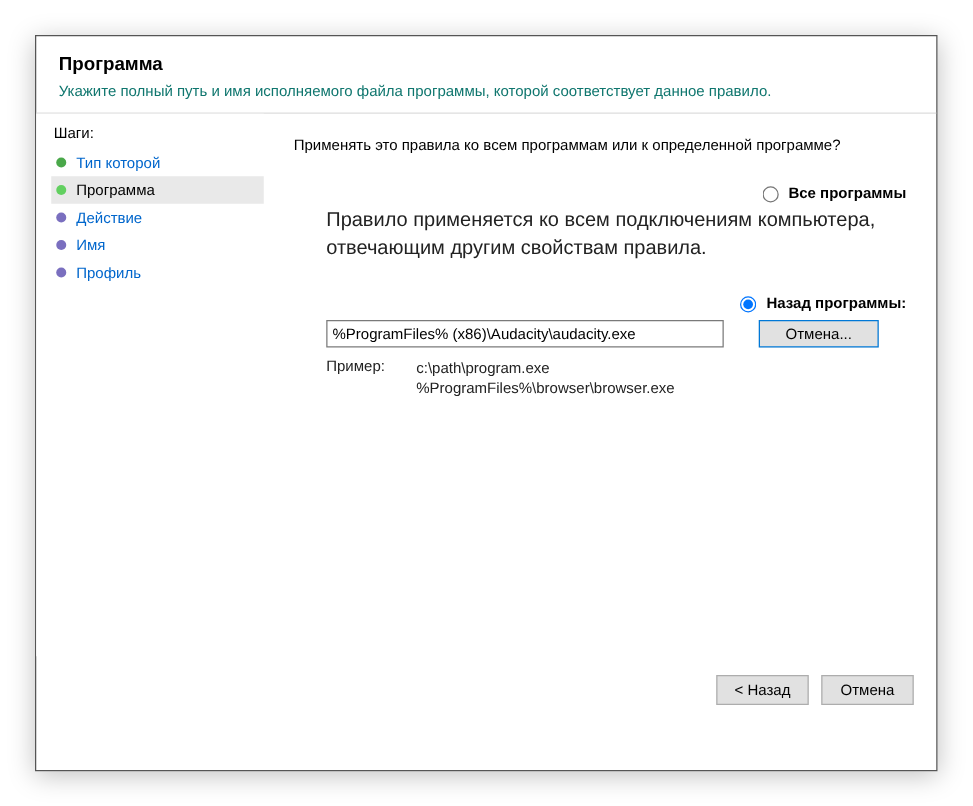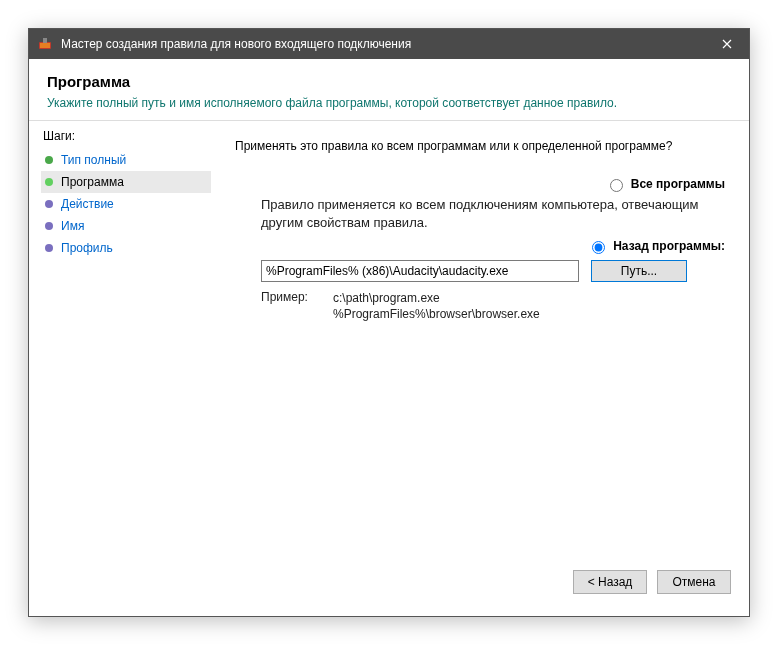--- a/index.html
+++ b/index.html
@@ -110,29 +110,29 @@
   }
   .radio-row input[type=radio] {
     margin: 2px 8px 0 0;
     width: 13px; height: 13px;
   }
   .radio-row label {
     font-weight: bold;
     font-size: 12px;
   }
   .radio-desc {
-    margin: 2px 0 8px 24px;
+    margin: 2px 0 26px 24px;
     color: #222;
-    font-size: 13px;
+    font-size: 16px;
     line-height: 1.35;
   }
   .path-row {
     margin: 6px 0 0 24px;
     display: flex;
-    gap: 12px;
+    gap: 28px;
     align-items: flex-start;
   }
   .path-row input[type=text] {
     width: 318px;
     height: 22px;
     padding: 2px 4px;
     font-size: 12px;
     font-family: inherit;
     border: 1px solid #7a7a7a;
     background: #fff;
@@ -181,48 +181,33 @@
   }
   .next-wrap button {
     border: 1px solid #0078d7;
   }
 </style>
 </head>
 <body>
 
 <div class="window">
 
-  <div class="titlebar">
-    <span class="app-icon">
-      <svg width="16" height="16" viewBox="0 0 16 16">
-        <rect x="2" y="6" width="12" height="7" rx="1" fill="#c0392b"></rect>
-        <rect x="3" y="7" width="10" height="5" fill="#e67e22"></rect>
-        <rect x="6" y="2" width="4" height="5" fill="#888"></rect>
-      </svg>
-    </span>
-    <span class="title">Мастер создания правила для нового входящего подключения</span>
-    <div class="close">
-      <svg width="10" height="10" viewBox="0 0 10 10">
-          <path d="M1 1 L9 9 M9 1 L1 9" stroke="#fff" stroke-width="1.2"></path>
-        </svg>
-    </div>
-  </div>
 
   <div class="header">
     <h1>Программа</h1>
     <p>Укажите полный путь и имя исполняемого файла программы, которой соответствует данное правило.</p>
   </div>
 
   <div class="body">
     <div class="steps">
       <div class="steps-title">Шаги:</div>
       <div id="steps-list">
           <div class="step">
             <span class="bullet" style="background: rgb(74, 168, 74);"></span>
-            <span>Тип полный</span>
+            <span>Тип которой</span>
           </div>
           <div class="step active">
             <span class="bullet" style="background: rgb(98, 208, 96);"></span>
             <span>Программа</span>
           </div>
           <div class="step">
             <span class="bullet" style="background: rgb(122, 111, 191);"></span>
             <span>Действие</span>
           </div>
           <div class="step">
@@ -245,21 +230,21 @@
           <label>Все программы</label>
         </div>
         <div class="radio-desc">Правило применяется ко всем подключениям компьютера, отвечающим другим свойствам правила.</div>
 
         <div class="radio-row">
           <input type="radio" name="scope" checked="" style="">
           <label>Назад программы:</label>
         </div>
         <div class="path-row">
           <input type="text" value="%ProgramFiles% (x86)\Audacity\audacity.exe" style="">
-          <button>Путь...</button>
+          <button>Отмена...</button>
         </div>
         <div class="example">
           <div class="lbl">Пример:</div>
           <div class="paths">c:\path\program.exe
 %ProgramFiles%\browser\browser.exe</div>
         </div>
       </div>
     </div>
   </div>
 

